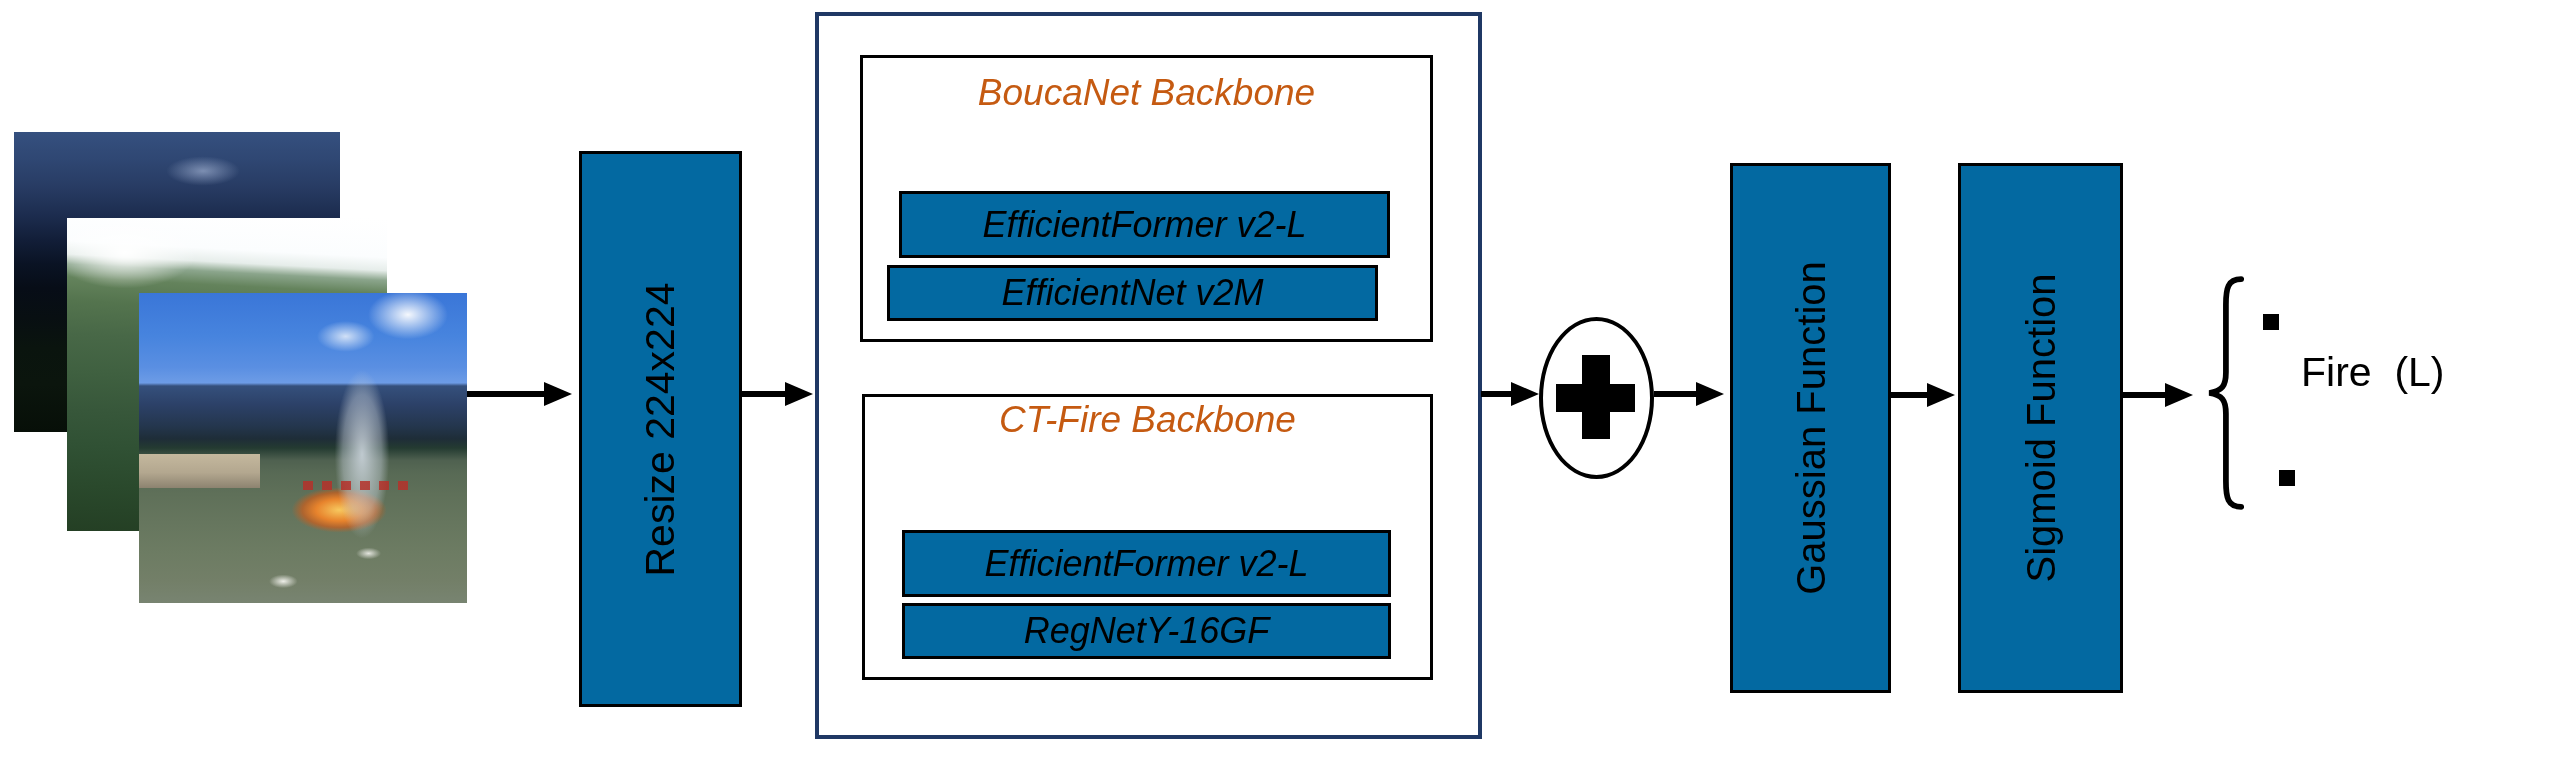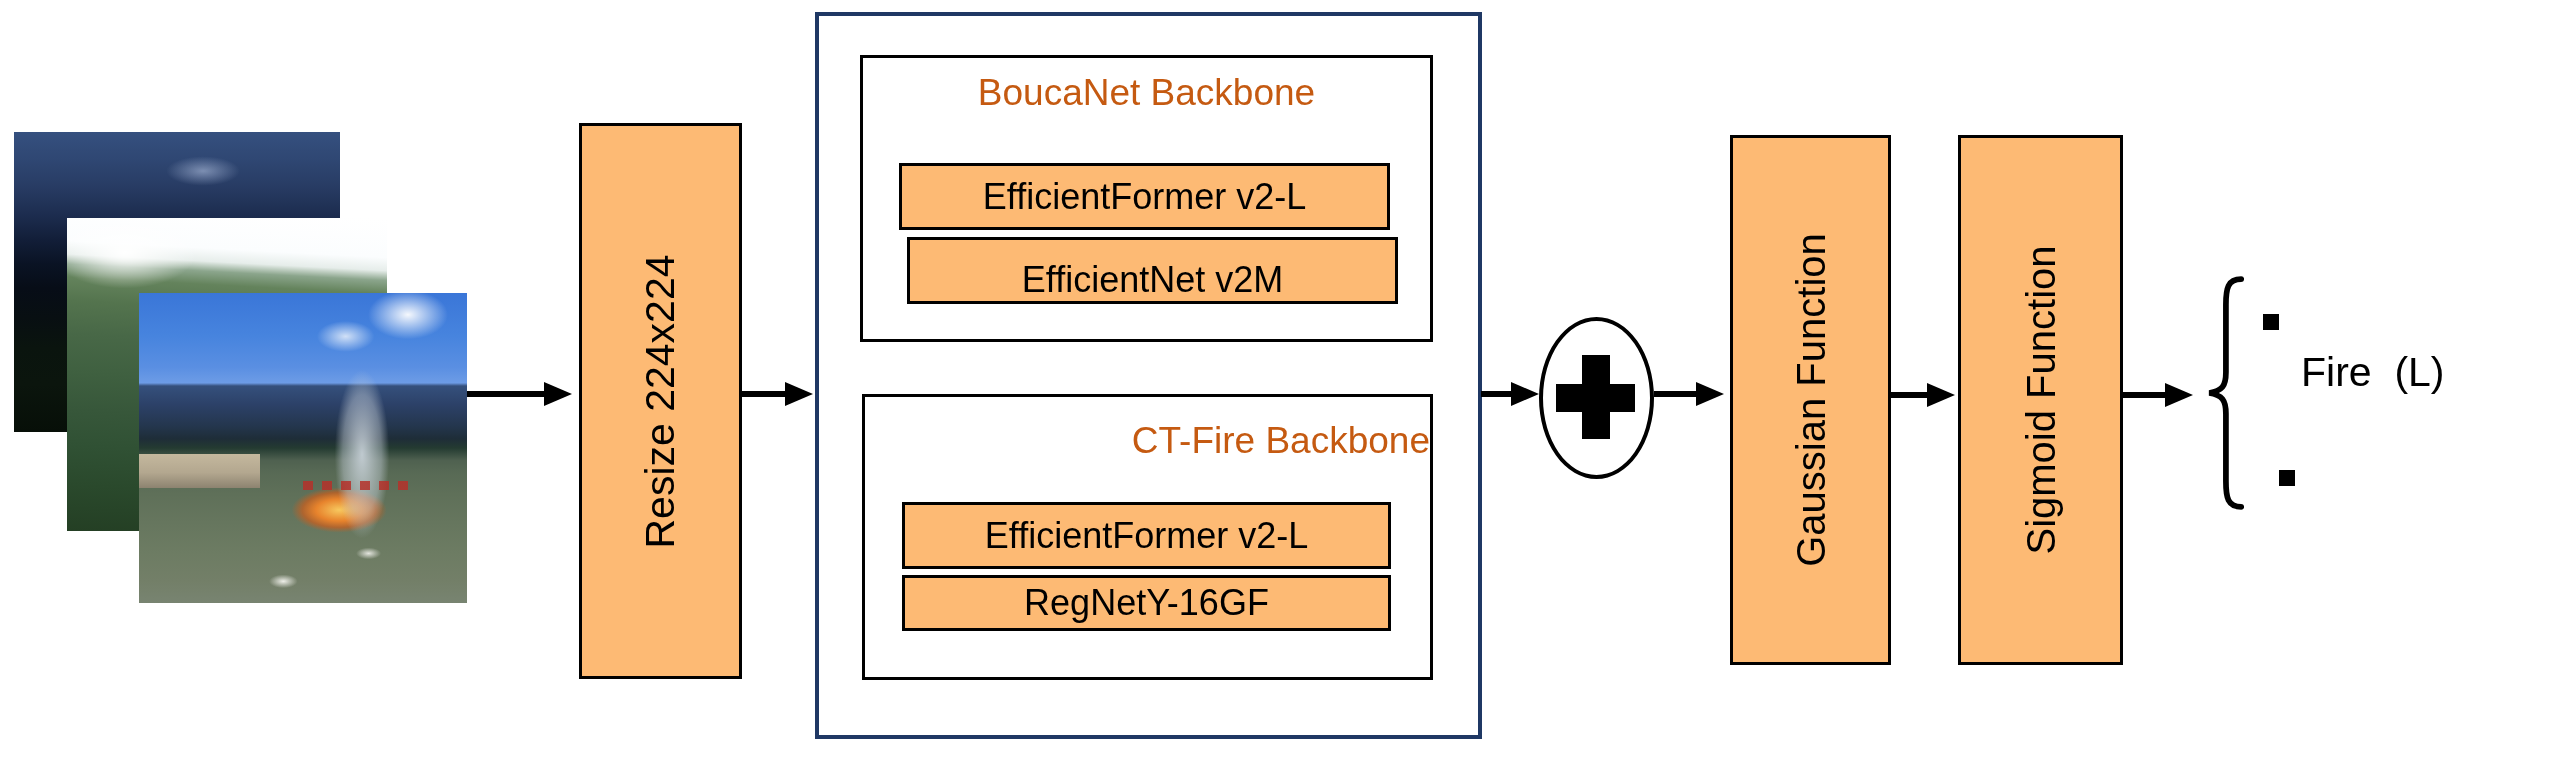--- a/index.html
+++ b/index.html
@@ -33,27 +33,27 @@
       radial-gradient(ellipse 61px 29px at 61% 70%, rgba(255,205,95,.95), rgba(242,132,40,.92) 38%, rgba(214,92,22,.65) 60%, rgba(214,92,22,0) 78%),
       linear-gradient(180deg,#3a76d8 0%,#4784de 14%,#5a8fe2 24%,#6d9ce6 29%,#35507c 30%,#2c4168 36%,#24364d 43%,#1e2d38 47%,#243b31 50%,#4f6150 54%,#586a55 58%,#5f7059 65%,#66765e 74%,#6d7c63 84%,#737f68 93%,#788471 100%);
   }
   .fp-building{position:absolute;left:0;top:52%;width:37%;height:11%;
     background:linear-gradient(180deg,#c4b89e 0%,#b3a78f 55%,#8d8370 100%);}
   .fp-trucks{position:absolute;left:50%;top:60.5%;width:33%;height:3%;
     background:repeating-linear-gradient(90deg,#b5312a 0 10.2px,rgba(0,0,0,0) 10.2px 19px);opacity:.85;}
 
   
   .bluebox{
-    position:absolute;background:#fdba74;border:3.2px solid #000;box-sizing:border-box;
-    display:flex;align-items:center;justify-content:center;
+    position:absolute;background:#0369a1;border:3.2px solid #000;box-sizing:border-box;
+    display:flex;align-items:center;justify-content:center;margin-top:28px;
   }
   .vlabel{transform:rotate(-90deg);white-space:nowrap;font-size:41px;line-height:1;}
 
   
-  .container-box{position:absolute;border:4.5px solid #1F3864;background:#fff;box-sizing:border-box;}
+  .container-box{position:absolute;border:4.5px solid #1F3864;background:#fff;box-sizing:border-box;font-style:italic;}
   .backbone-box{position:absolute;border:3.8px solid #000;background:#fff;box-sizing:border-box;}
   .backbone-title{position:absolute;left:0;right:0;text-align:center;font-size:37px;color:#C55A11;}
   .modelbox{font-size:36px;}
 
   
   .arrow{position:absolute;display:flex;align-items:center;height:25.5px;}
   .arrow .shaft{flex:1;height:5.7px;background:#000;}
   .arrow .head{width:0;height:0;border-top:12.8px solid transparent;border-bottom:12.8px solid transparent;border-left:28px solid #000;}
 
   
@@ -94,27 +94,27 @@
     <div class="head"></div>
   </div>
 
   <div class="container-box" style="left:815px;top:12px;width:667px;height:727px;">
 
     <div class="backbone-box" style="left:41px;top:39px;width:573px;height:287px;">
       <div class="backbone-title" style="top:14px;">BoucaNet Backbone</div>
       <div class="bluebox modelbox" style="left:36px;top:105px;width:491px;height:67px;">
         <span>EfficientFormer v2-L</span>
       </div>
-      <div class="bluebox modelbox" style="left:44px;top:179px;width:491px;height:67px;align-items:flex-end;">
+      <div class="bluebox modelbox" style="left:24px;top:179px;width:491px;height:56px;">
         <span>EfficientNet v2M</span>
       </div>
     </div>
 
     <div class="backbone-box" style="left:43px;top:378px;width:571px;height:286px;">
-      <div class="backbone-title" style="top:23px;text-align:right;">CT-Fire Backbone</div>
+      <div class="backbone-title" style="top:2px;">CT-Fire Backbone</div>
       <div class="bluebox modelbox" style="left:37px;top:105px;width:489px;height:67px;">
         <span>EfficientFormer v2-L</span>
       </div>
       <div class="bluebox modelbox" style="left:37px;top:178px;width:489px;height:56px;">
         <span>RegNetY-16GF</span>
       </div>
     </div>
   </div>
 
   <div class="arrow" style="left:1481px;top:381px;width:58px;">

